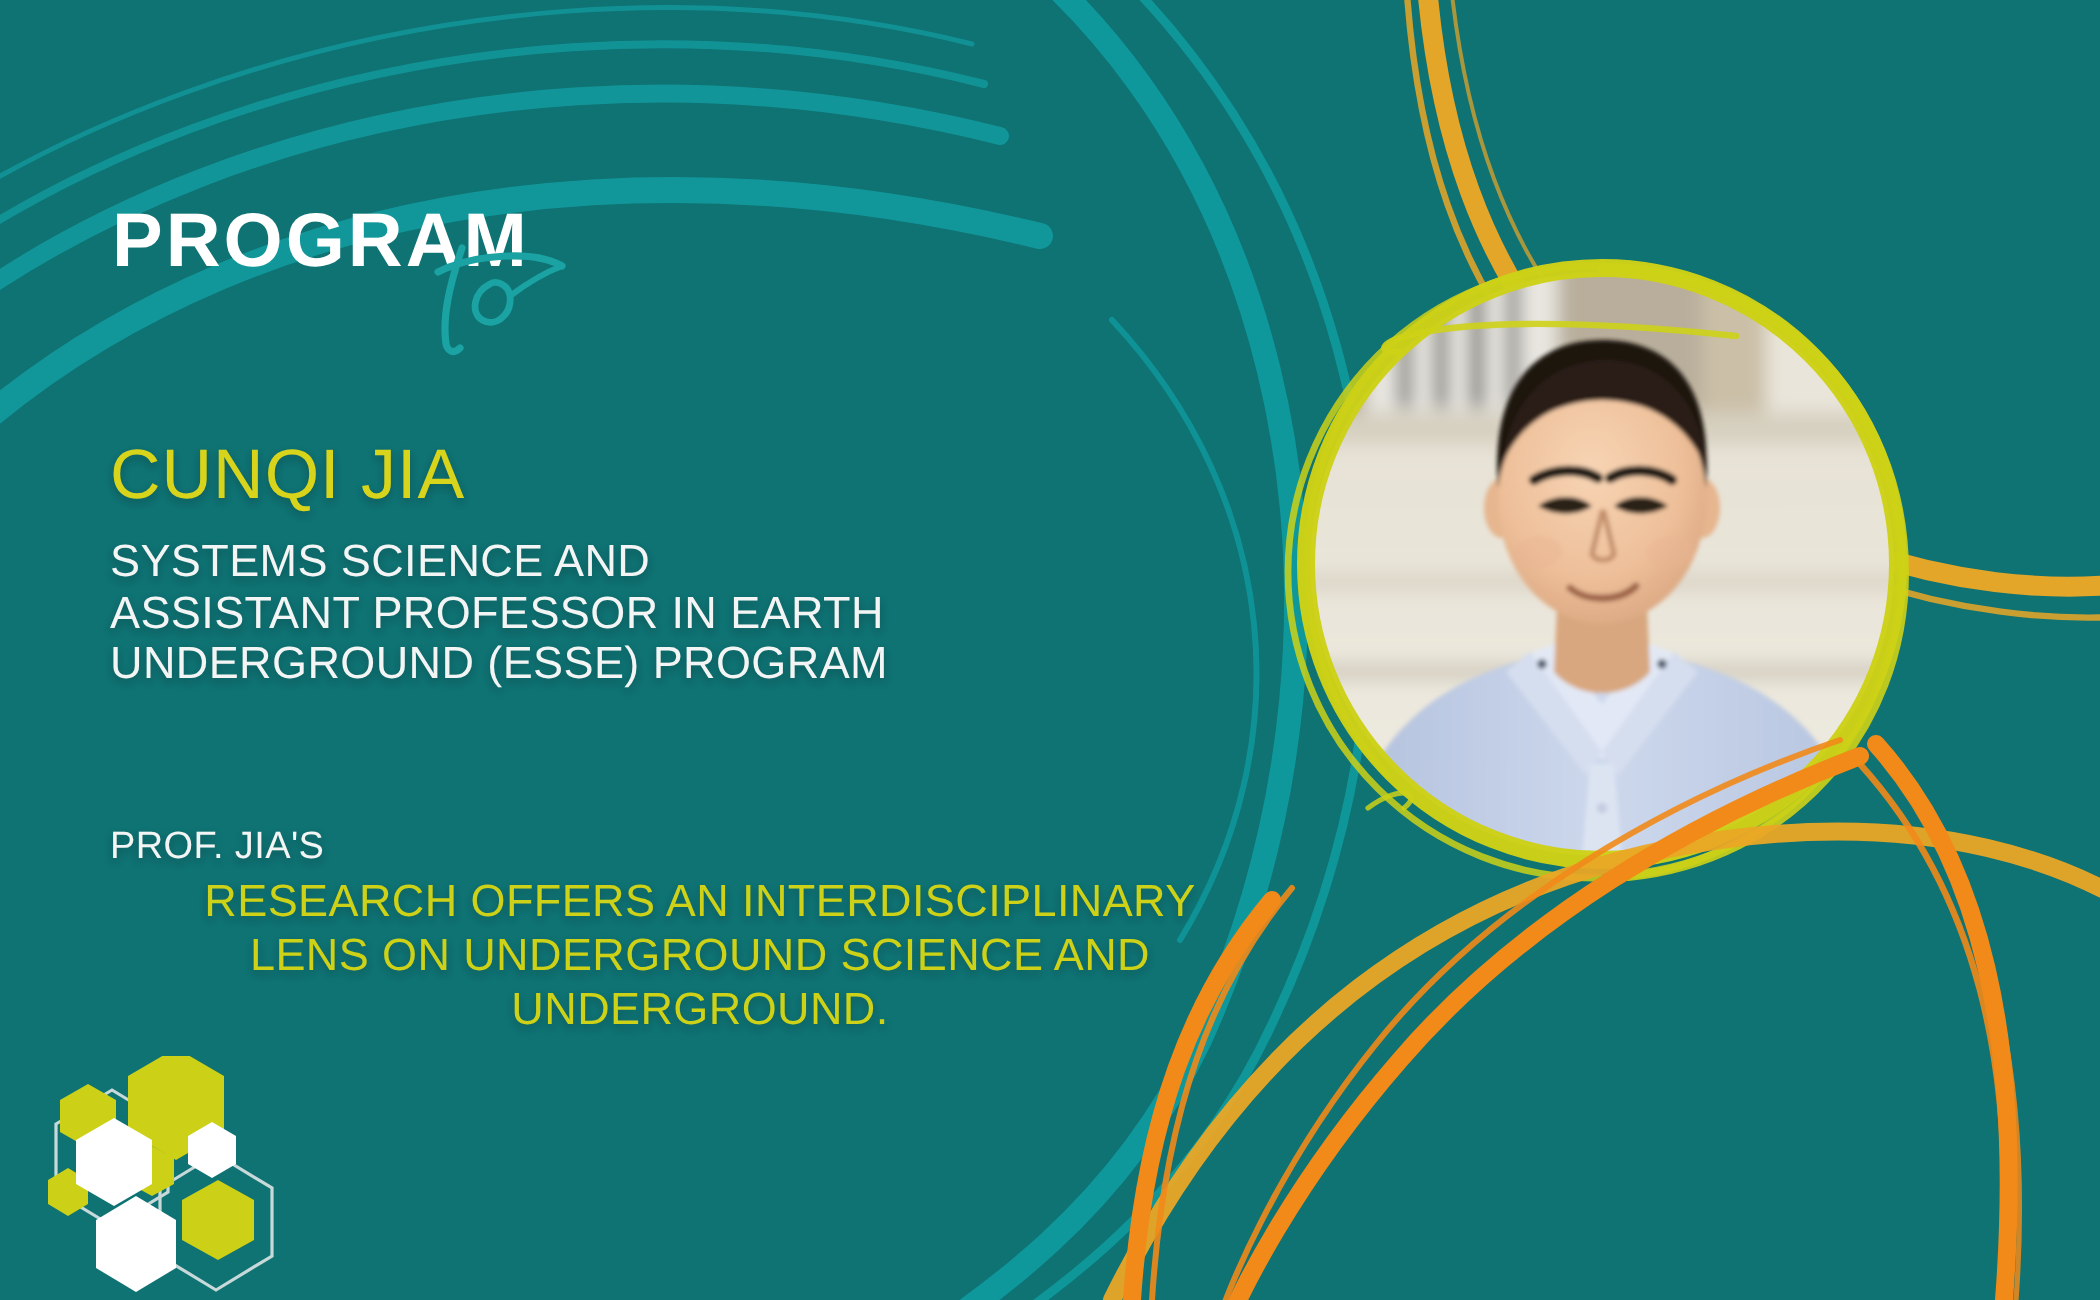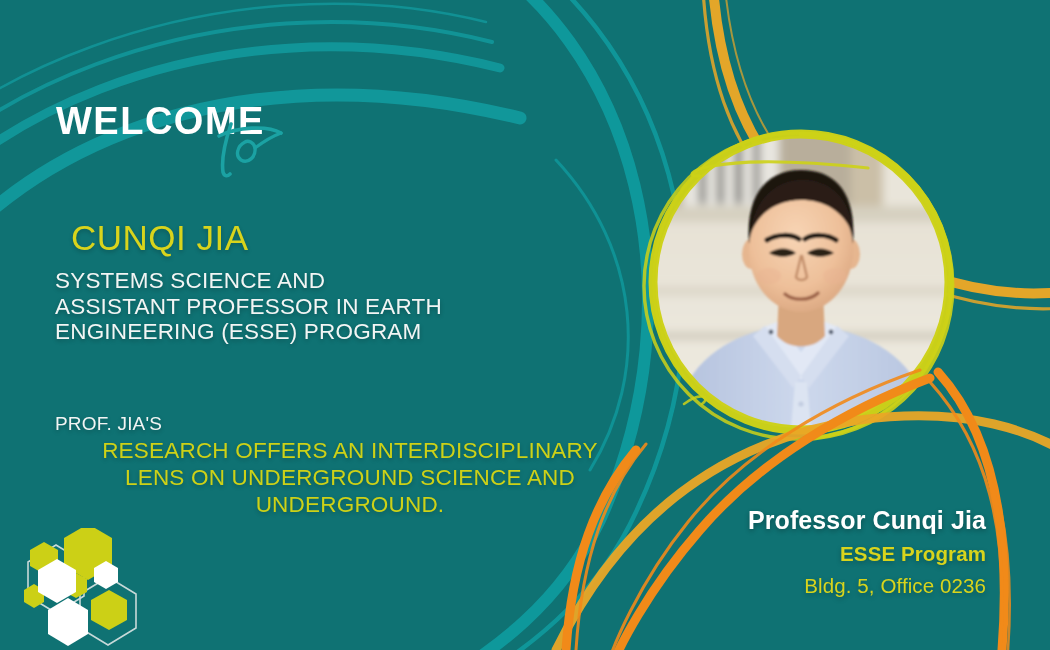--- a/index.html
+++ b/index.html
@@ -53,21 +53,20 @@
   .name-line {
     position: absolute;
     left: 55px;
     top: 218px;
     font-size: 35px;
     font-weight: normal;
     letter-spacing: 0.5px;
     color: #d8d41c;
     text-shadow: 0 2px 4px rgba(0,0,0,0.22);
     white-space: nowrap;
-    margin-left: 16px;
   }
   .title-lines {
     position: absolute;
     left: 55px;
     top: 268px;
     width: 520px;
     font-size: 22.5px;
     line-height: 25.5px;
     letter-spacing: 0.2px;
     color: #f2f5f4;
@@ -298,53 +297,48 @@
       <path d="M 930 382 C 986 444 1010 530 1000 650" stroke-width="3.2" opacity="0.9"></path>
       <path d="M 950 392 C 996 452 1016 540 1008 650" stroke-width="2.6" opacity="0.85"></path>
       <path d="M 930 378 C 846 410 760 460 700 530 C 646 592 618 650 612 666" stroke-width="9"></path>
       <path d="M 920 370 C 832 400 744 452 688 522 C 638 584 612 648 606 670" stroke-width="3" opacity="0.9"></path>
       <path d="M 566 650 C 572 560 596 498 636 450" stroke-width="9"></path>
       <path d="M 576 650 C 582 556 606 492 646 444" stroke-width="3" opacity="0.9"></path>
     </g>
   </svg>
 
   <div class="welcome-block">
-    <div class="welcome-word">WELCOME</div>
+    <div class="welcome-word">PROGRAM</div>
     <svg class="welcome-script" viewBox="0 0 120 58" xmlns="http://www.w3.org/2000/svg" role="img">
       <title>to</title>
       <g fill="none" stroke="#1ba2a3" stroke-linecap="round" stroke-linejoin="round">
         <path d="M 30 14 C 48 5 78 3 92 11" stroke-width="3.6"></path>
         <path d="M 42 2 C 36 20 32 36 34 50 C 35 54 38 55 41 52" stroke-width="3.6"></path>
         <path d="M 56 20 C 48 24 46 34 52 38 C 59 42 67 35 66 26 C 65 20 59 18 56 20 Z" stroke-width="3.4"></path>
         <path d="M 66 26 C 74 20 84 14 92 11" stroke-width="3"></path>
       </g>
     </svg>
   </div>
 
   <div class="name-line">CUNQI JIA</div>
   <div class="title-lines">
     <div>SYSTEMS SCIENCE AND</div>
     <div>ASSISTANT PROFESSOR IN EARTH</div>
-    <div>ENGINEERING (ESSE) PROGRAM</div>
+    <div>UNDERGROUND (ESSE) PROGRAM</div>
   </div>
 
   <div class="research-block">
     <div class="research-kicker">PROF. JIA'S</div>
     <div class="research-body">
       <div>RESEARCH OFFERS AN INTERDISCIPLINARY</div>
       <div>LENS ON UNDERGROUND SCIENCE AND</div>
       <div>UNDERGROUND.</div>
     </div>
   </div>
 
-  <div class="credit-block">
-    <div class="credit-name">Professor Cunqi Jia</div>
-    <div class="credit-program">ESSE Program</div>
-    <div class="credit-office">Bldg. 5, Office 0236</div>
-  </div>
 
   <svg class="hex-logo" viewBox="0 0 150 118" xmlns="http://www.w3.org/2000/svg" role="img">
     <title>Hexagon cluster logo mark</title>
     <g fill="none" stroke="#e8eceb" stroke-width="1.6" opacity="0.85">
       <polygon points="20,34 48,17 76,34 76,68 48,85 20,68"></polygon>
       <polygon points="72,66 100,49 128,66 128,100 100,117 72,100"></polygon>
     </g>
     <polygon points="56,10 80,-4 104,10 104,38 80,52 56,38" fill="#ccd016"></polygon>
     <polygon points="22,22 36,14 50,22 50,38 36,46 22,38" fill="#ccd016"></polygon>
     <polygon points="16,62 26,56 36,62 36,74 26,80 16,74" fill="#ccd016"></polygon>

